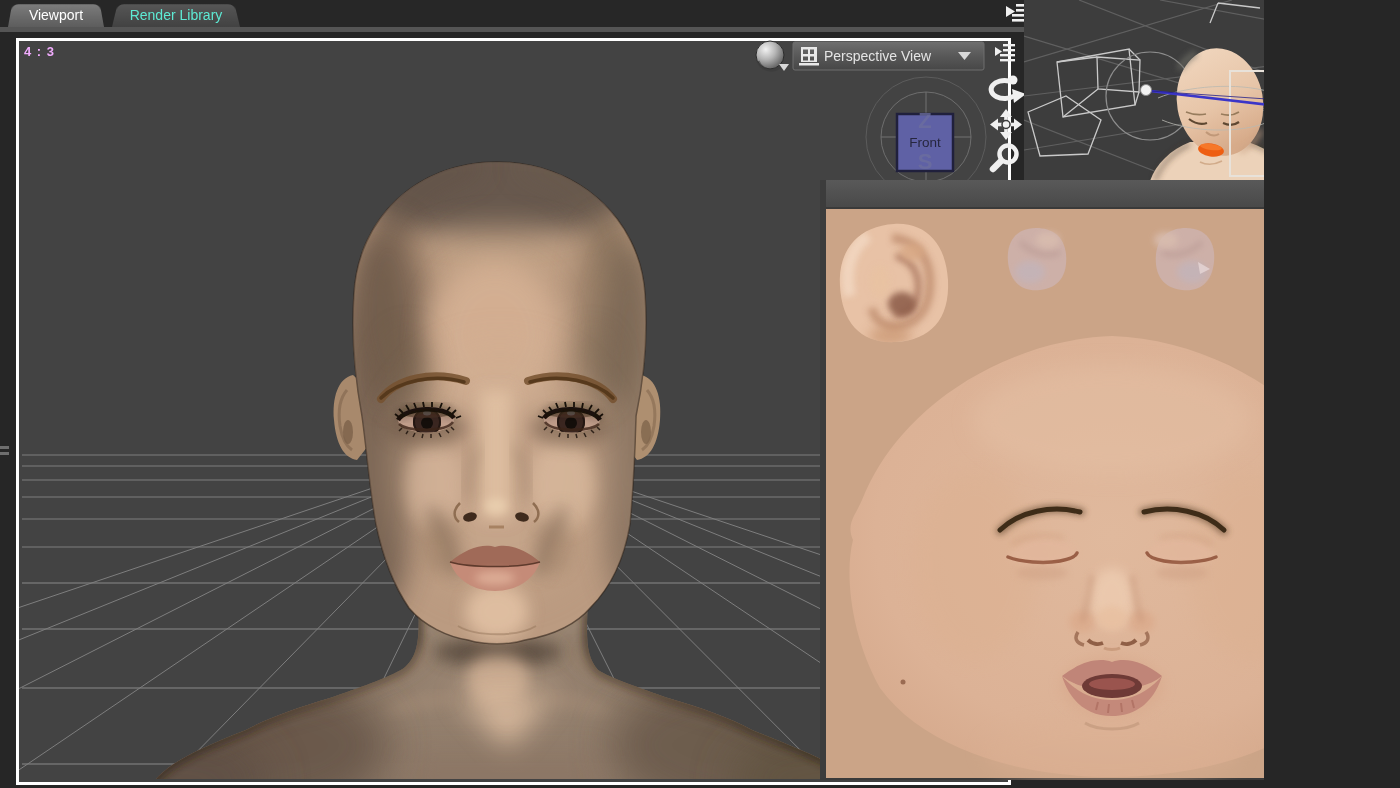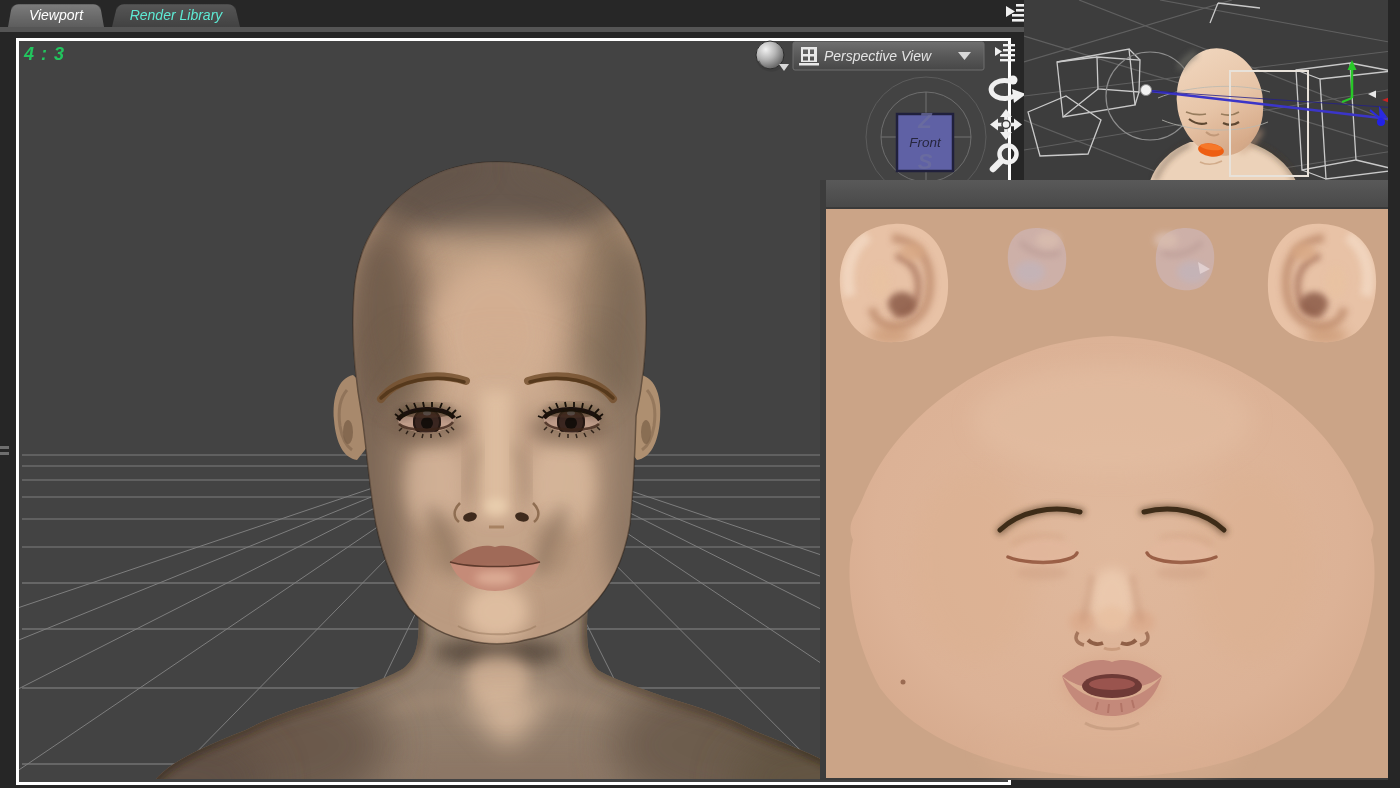--- a/index.html
+++ b/index.html
@@ -1,17 +1,17 @@
 <!DOCTYPE html>
 <html><head>
 <meta charset="utf-8">
 <style>
   html,body{margin:0;padding:0;background:#262626;}
-  #stage{position:relative;width:1388px;height:788px;overflow:hidden;
-    font-family:"Liberation Sans",sans-serif;background:#262626;font-style:italic;}
+  #stage{position:relative;width:1264px;height:788px;overflow:hidden;
+    font-family:"Liberation Sans",sans-serif;background:#262626;}
   #tabbar{position:absolute;left:0;top:0;width:1400px;height:27px;background:#272727;}
   .tab{position:absolute;top:2px;height:25px;
     transform:perspective(14px) rotateX(3deg);transform-origin:bottom;
     border-top-left-radius:7px;border-top-right-radius:7px;}
   #tab1{left:8px;width:96px;background:linear-gradient(#7c7c7c,#5d5d5d);}
   #tab2{left:112px;width:128px;background:linear-gradient(#565656,#424242);}
   .tablabel{position:absolute;top:4px;height:25px;line-height:22px;font-size:14px;text-align:center;}
   #strip{position:absolute;left:0;top:27px;width:1400px;height:5px;background:#555;}
   #frame{position:absolute;left:16px;top:38px;width:989px;height:741px;
     border:3px solid #fff;background:#434343;}
@@ -169,21 +169,21 @@
       <path d="M489,527 L504,527" stroke="#9a7250" stroke-width="3" opacity=".7"></path>
     </g>
     <g id="lips">
       <path d="M450,562 C466,548 484,543 495,547 C506,543 524,548 540,562 C524,566 508,567 495,567 C482,567 466,566 450,562 Z" fill="#a06a58"></path>
       <path d="M450,562 C466,566 482,567 495,567 C508,567 524,566 540,562 C534,580 516,591 495,591 C474,591 456,580 450,562 Z" fill="#c58b78"></path>
       <ellipse cx="495" cy="578" rx="20" ry="7" fill="#e2b49c" opacity=".8" filter="url(#b4)"></ellipse>
       <path d="M450,562 C470,568 520,568 540,562" stroke="#5e3a2c" stroke-width="1.6" fill="none"></path>
       <path d="M458,626 C476,637 518,637 536,626" stroke="#8d6e55" stroke-width="2" fill="none" opacity=".45"></path>
     </g>
   </svg>
-  <div id="ratio" style="position:absolute;left:24px;top:44px;color:#22c55e;font-size:18px;font-weight:bold;letter-spacing:1px;">4 : 3</div>
+  <div id="ratio" style="position:absolute;left:24px;top:44px;color:#f0abfc;font-size:13px;font-weight:bold;letter-spacing:1px;">4 : 3</div>
   <svg id="ctl" style="position:absolute;left:750px;top:38px;" width="240" height="165" viewBox="750 38 240 165">
     <defs>
       <radialGradient id="sphG" cx="0.35" cy="0.3" r="0.9">
         <stop offset="0" stop-color="#f2f2f2"></stop>
           <stop offset="0.4" stop-color="#b5b5b5"></stop>
         <stop offset="0.75" stop-color="#6e6e6e"></stop>
           <stop offset="1" stop-color="#4a4a4a"></stop>
       </radialGradient>
       <linearGradient id="btnG" x1="0" y1="0" x2="0" y2="1">
         <stop offset="0" stop-color="#6e6e6e"></stop>

